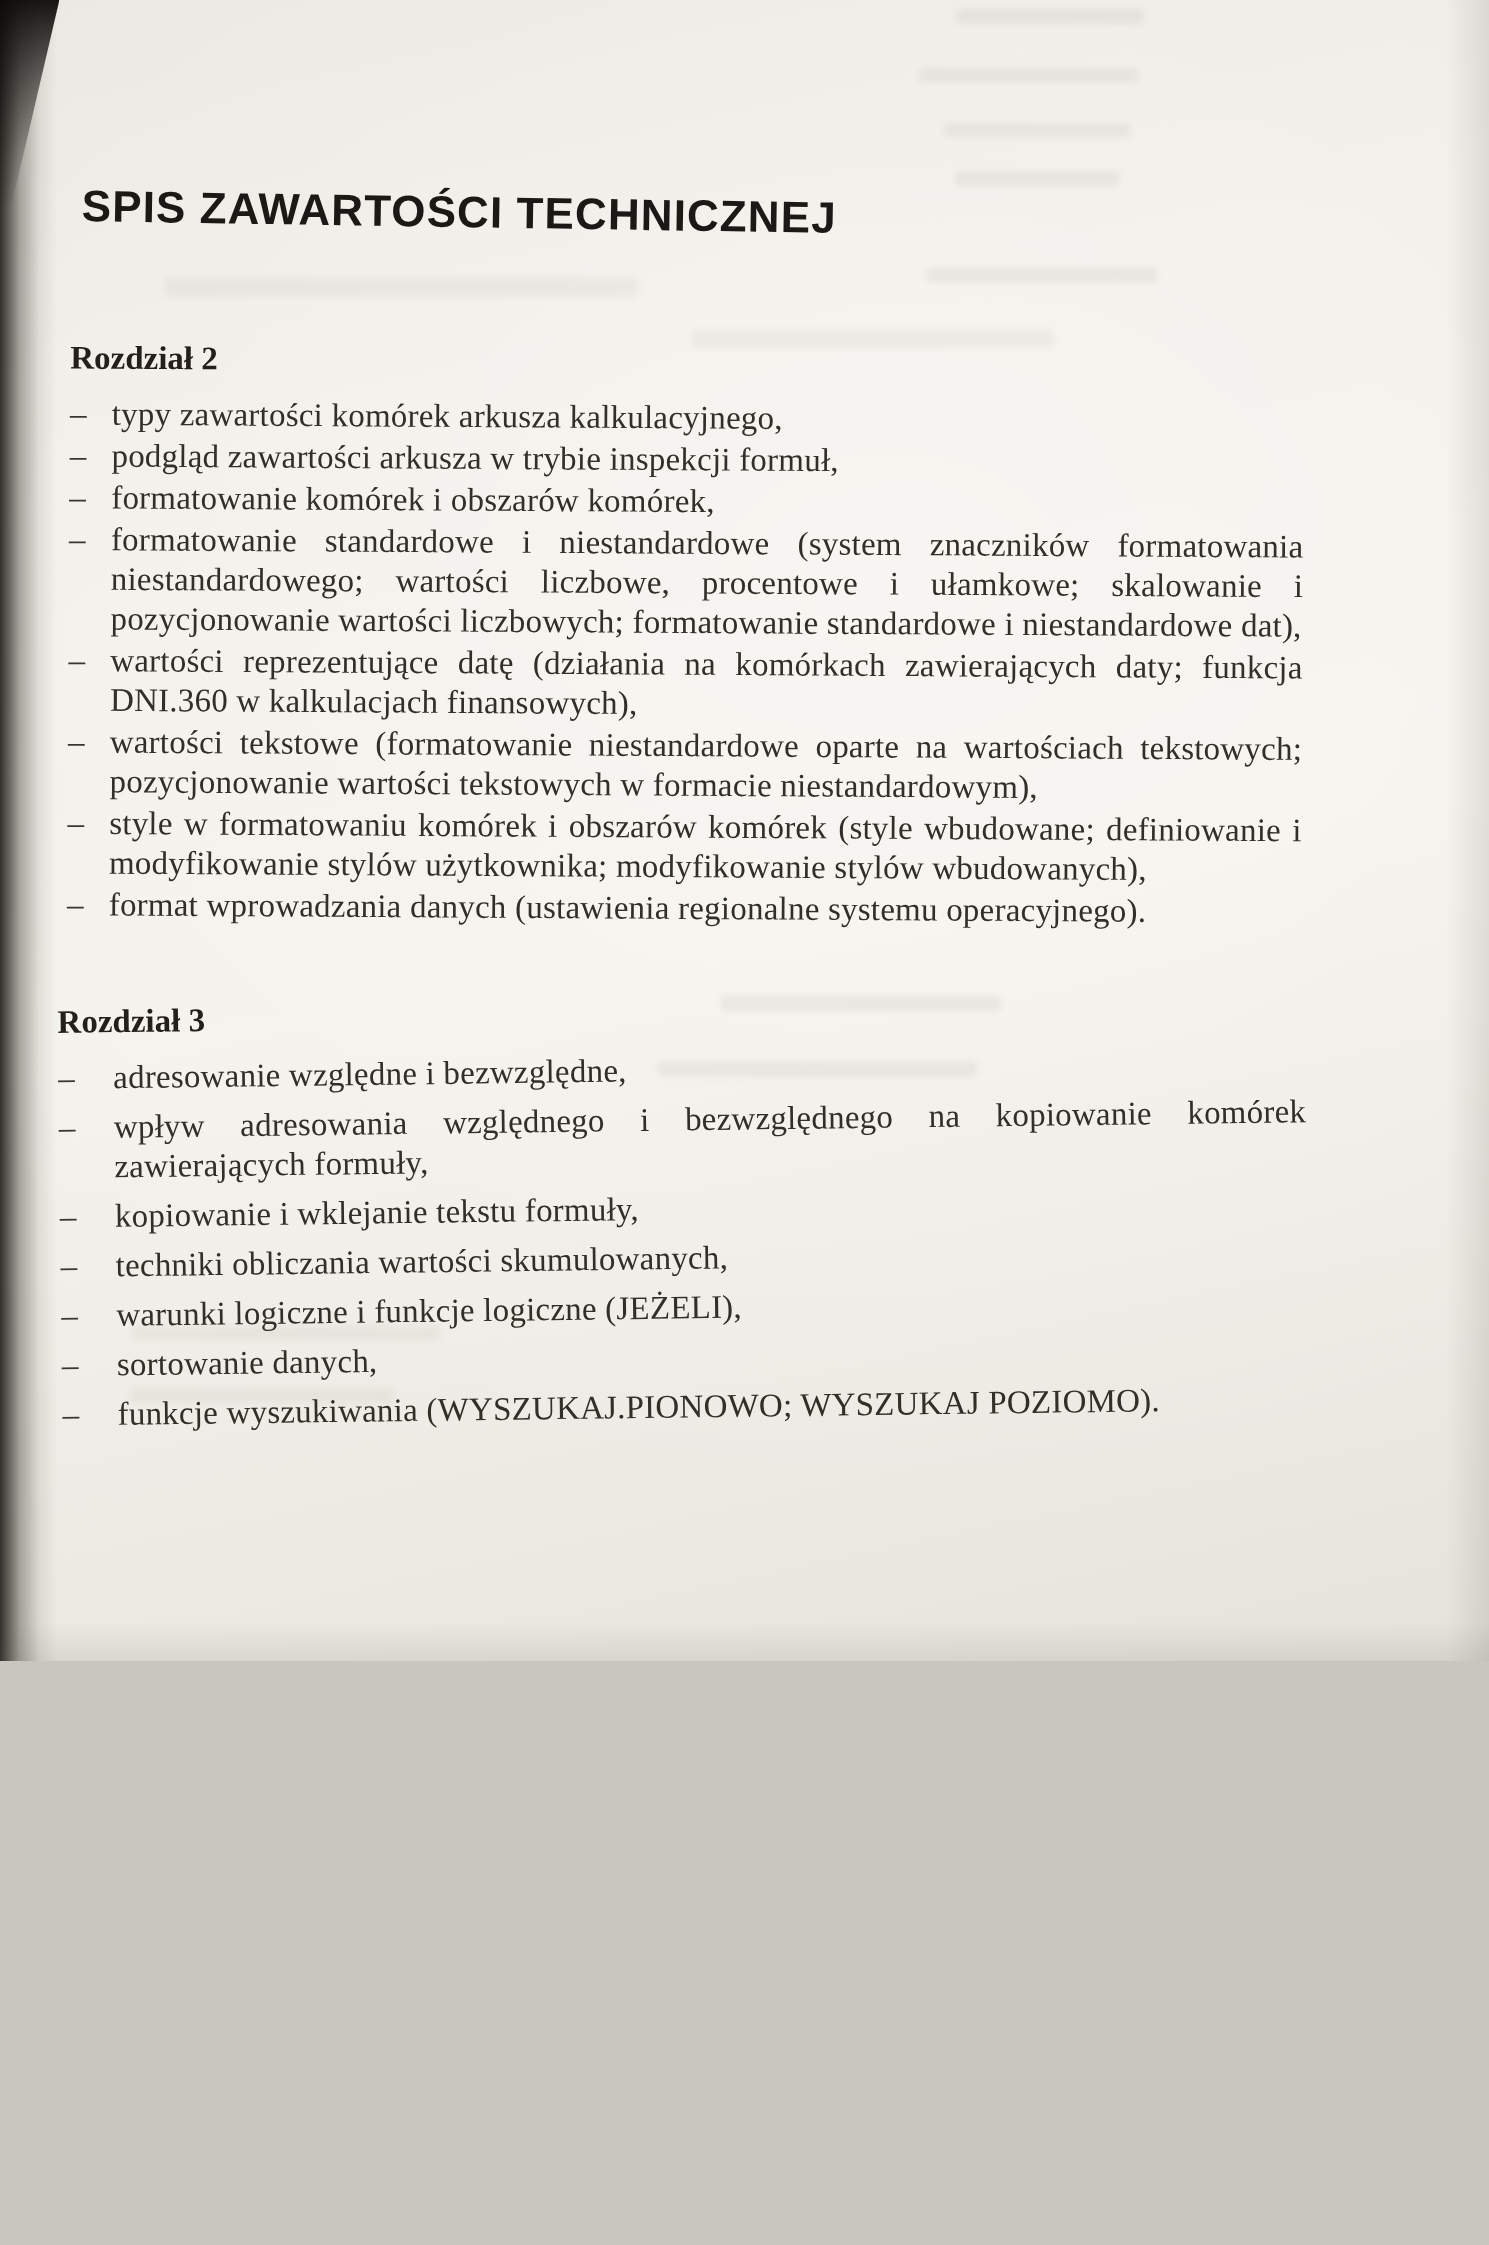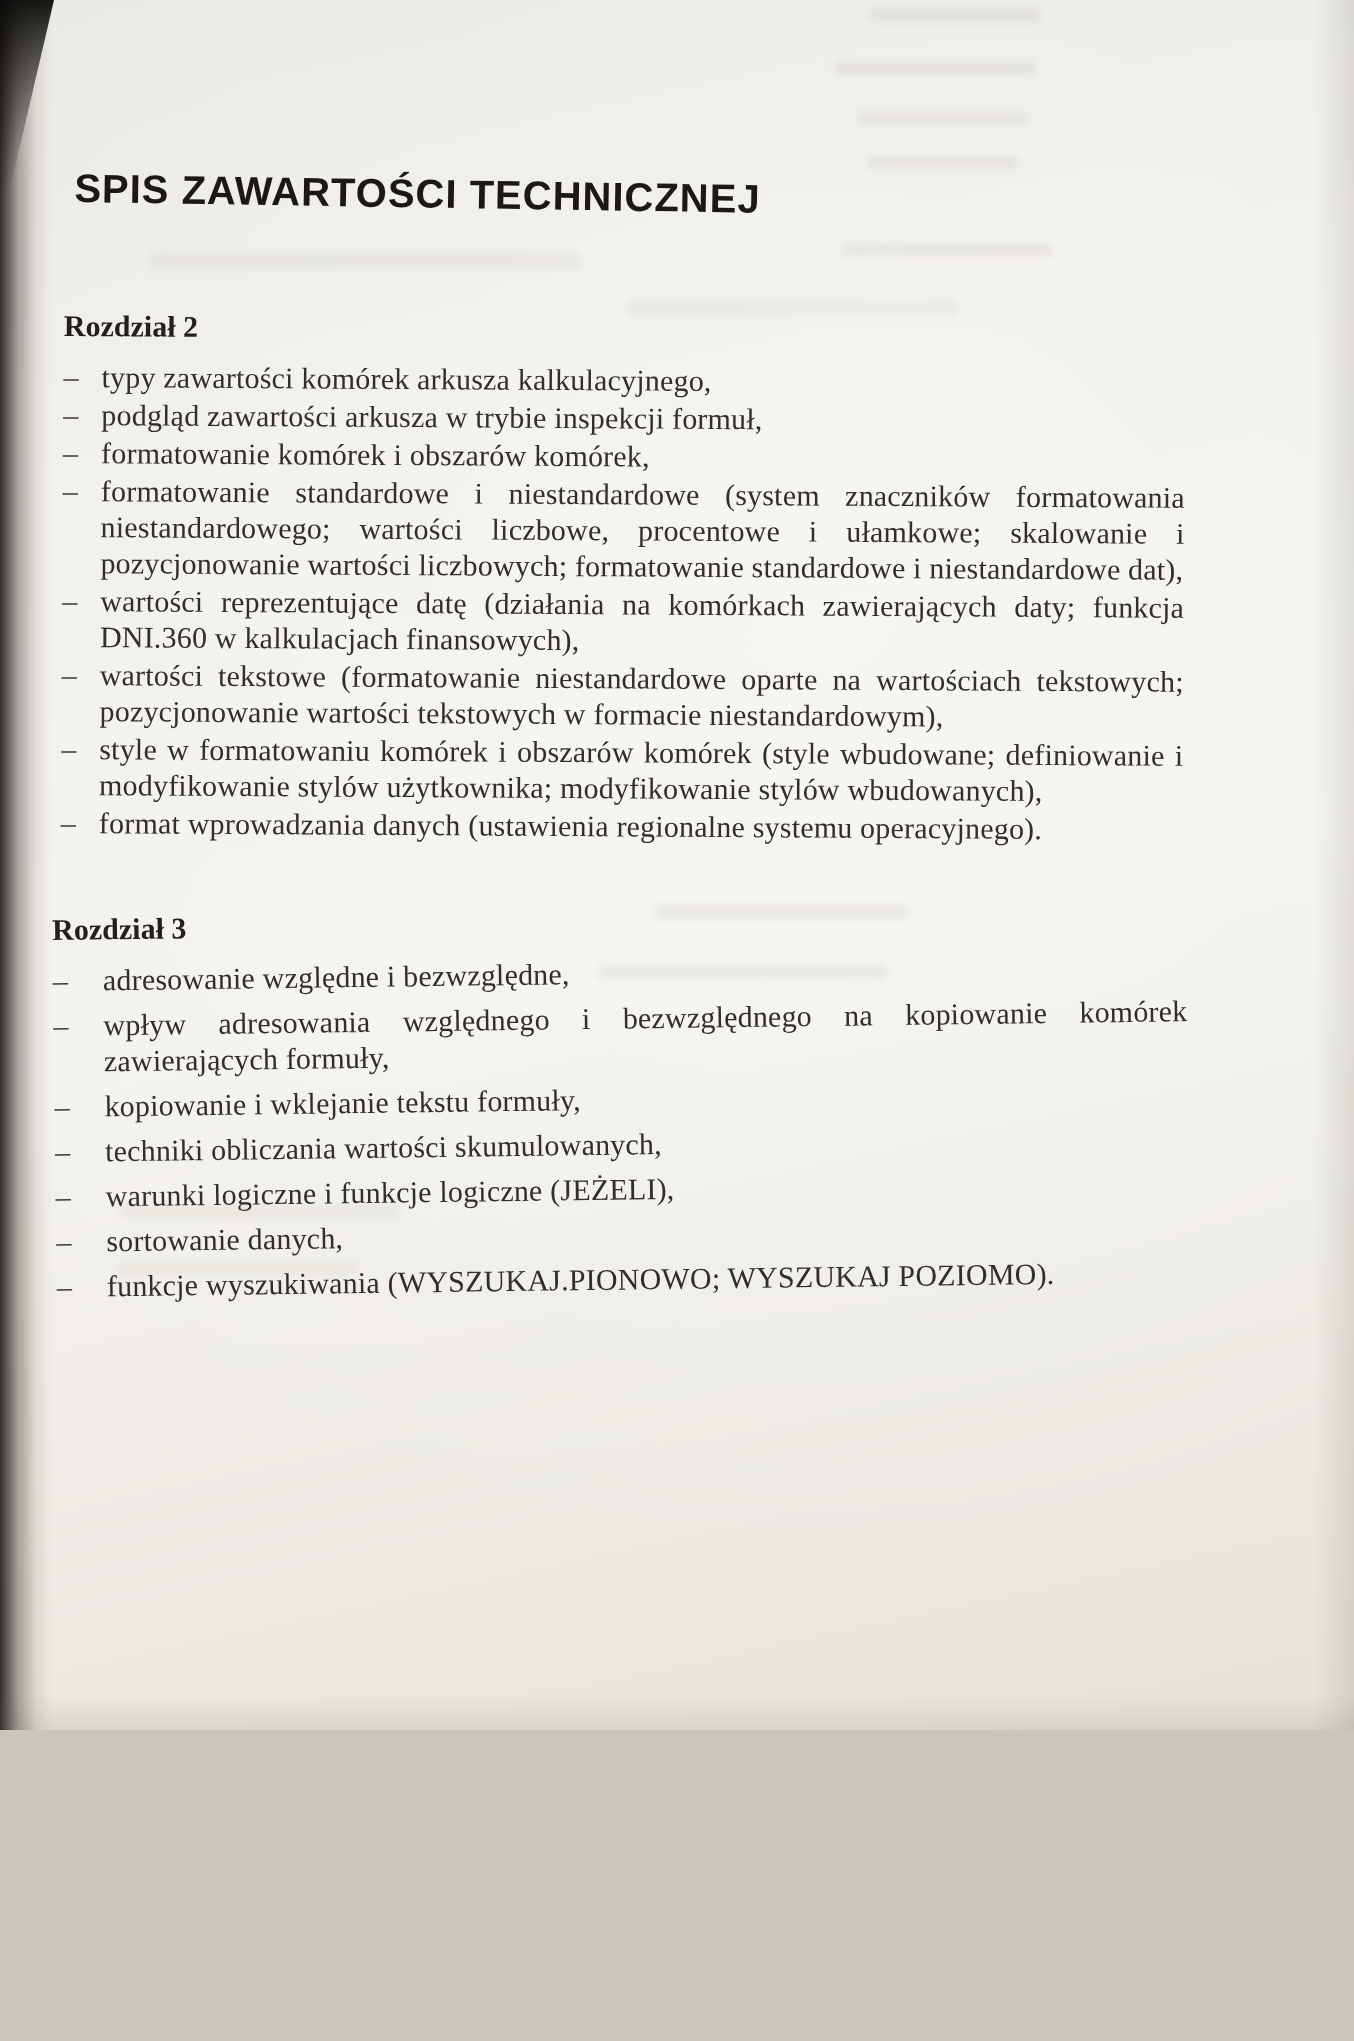--- a/index.html
+++ b/index.html
@@ -3,21 +3,21 @@
 <meta charset="utf-8">
 <style>
   html, body {
     margin: 0;
     padding: 0;
     background: #c9c6c0;
   }
   .page {
     position: relative;
     width: 1354px;
-    height: 1730px;
+    height: 1510px;
     overflow: hidden;
     background:
       radial-gradient(ellipse 120% 80% at 60% 35%, rgba(255,255,255,0.35), rgba(0,0,0,0) 70%),
       linear-gradient(168deg, #eae8e2 0%, #f1efe9 25%, #f4f2ec 55%, #ebe9e2 85%, #e5e3dc 100%);
     font-family: "Liberation Serif", "DejaVu Serif", serif;
     color: #322e28;
   }
 
   
   .spine {

